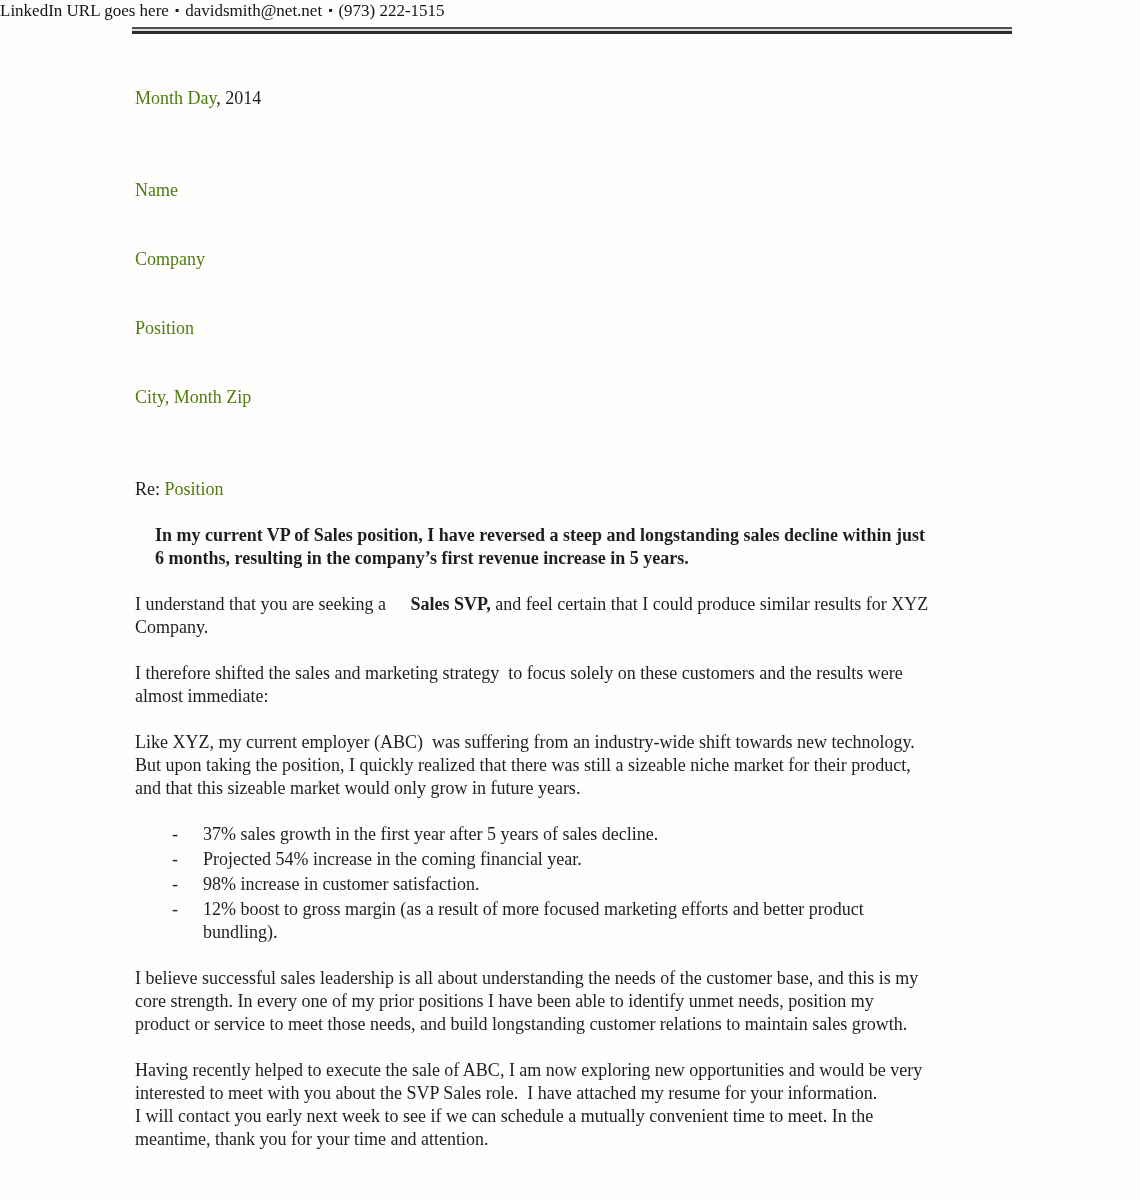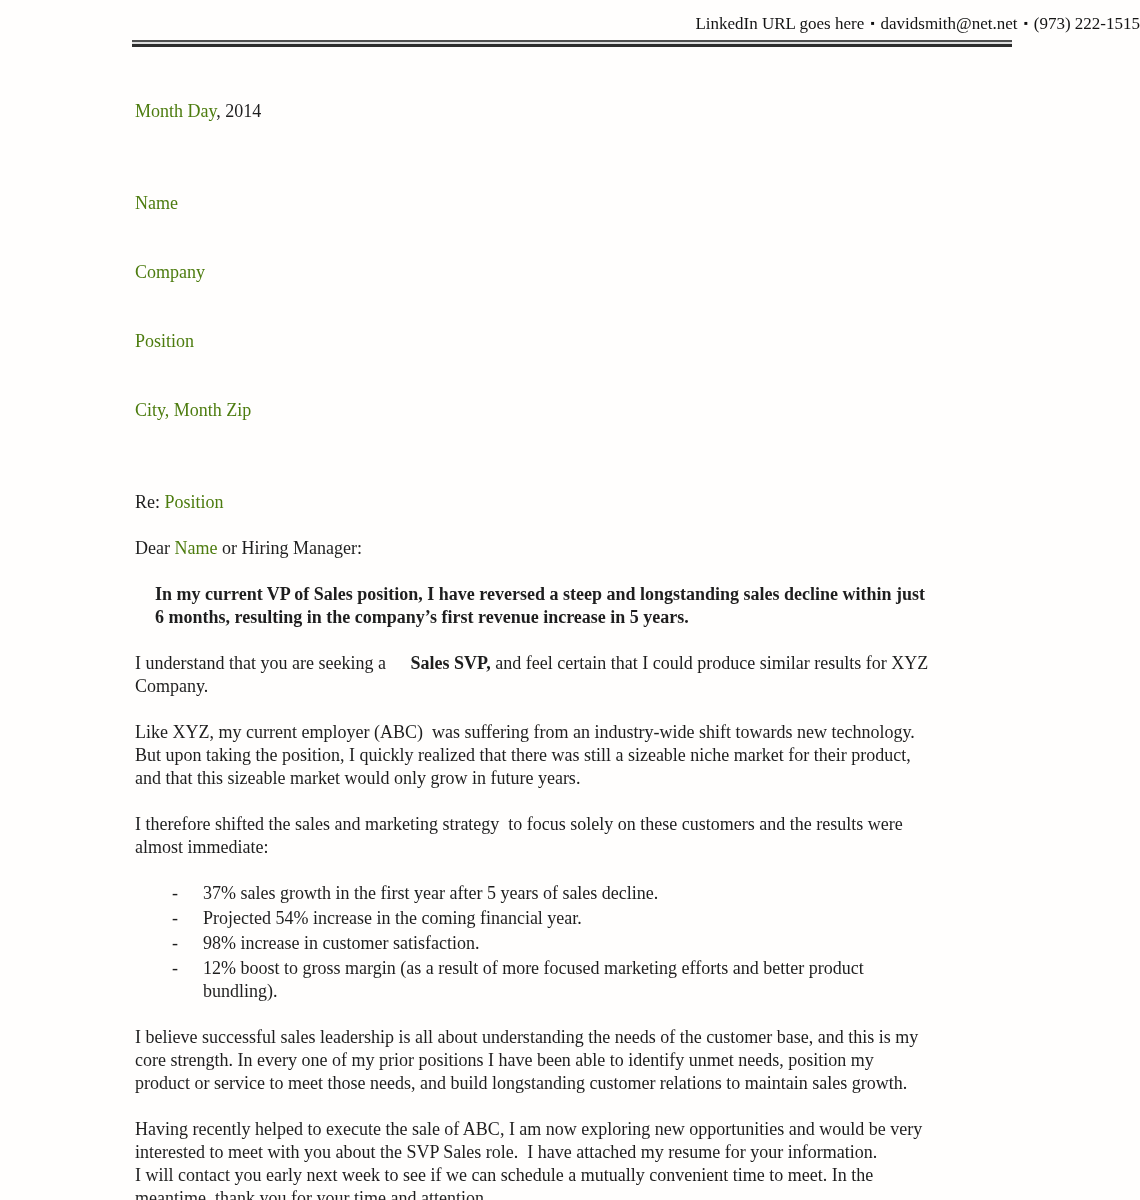--- a/index.html
+++ b/index.html
@@ -6,22 +6,21 @@
   .page {
     position: relative;
     width: 1140px;
     height: 1200px;
     background: #fffefd;
     font-family: "Liberation Serif", "DejaVu Serif", serif;
     color: #1e1e1e;
     overflow: hidden;
   }
   .header-text {
-    padding-top: 13px;
-    text-align: right;
+    text-align: left;
     font-size: 17px;
     line-height: 21px;
     white-space: pre;
     color: #141414;
   }
   .sep {
     font-size: 12px;
     vertical-align: 2px;
     margin: 0 6px;
     color: #111;
@@ -69,34 +68,33 @@
 
     <div class="line-block red">
       <div>Name</div>
       <div>Company</div>
       <div>Position</div>
       <div>City, Month Zip</div>
     </div>
 
     <div class="line-block"><span>Re: </span><span class="red">Position</span></div>
 
-    <div class="line-block"><span>Dear </span><span class="red">Name</span><span> or Hiring Manager:</span></div>
 
     <div class="para b">In my current VP of Sales position, I have reversed a steep and longstanding sales decline within just
 6 months, resulting in the company’s first revenue increase in 5 years.</div>
 
     <div class="para"><span>I understand that you are seeking a </span><span class="b">Sales SVP,</span><span> and feel certain that I could produce similar results for XYZ
 Company.</span></div>
 
+    <div class="para">I therefore shifted the sales and marketing strategy  to focus solely on these customers and the results were
+almost immediate:</div>
+
     <div class="para">Like XYZ, my current employer (ABC)  was suffering from an industry-wide shift towards new technology.
 But upon taking the position, I quickly realized that there was still a sizeable niche market for their product,
 and that this sizeable market would only grow in future years.</div>
-
-    <div class="para">I therefore shifted the sales and marketing strategy  to focus solely on these customers and the results were
-almost immediate:</div>
 
     <div class="bullets">
       <div class="bullet-row">
         <div class="bullet-marker">-</div>
         <div class="bullet-text">37% sales growth in the first year after 5 years of sales decline.</div>
       </div>
       <div class="bullet-row">
         <div class="bullet-marker">-</div>
         <div class="bullet-text">Projected 54% increase in the coming financial year.</div>
       </div>

